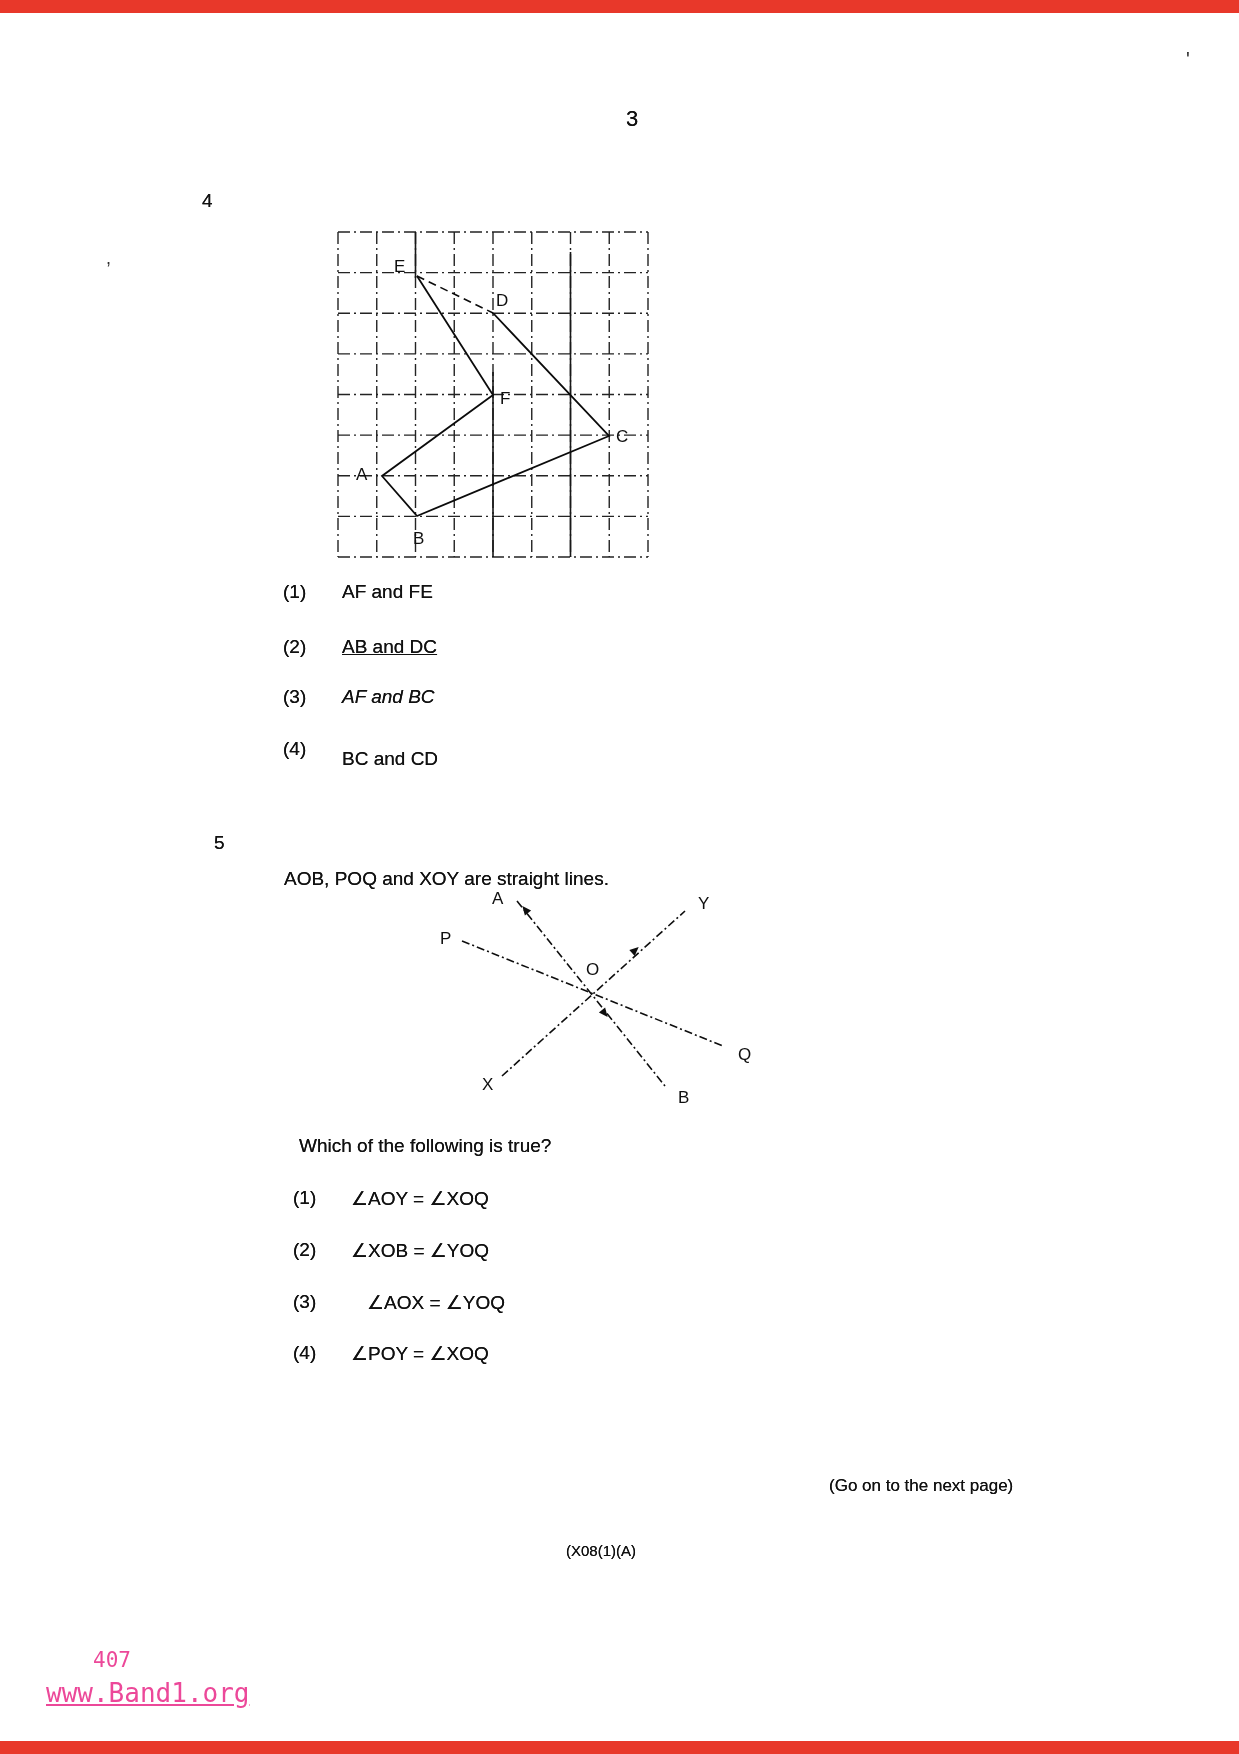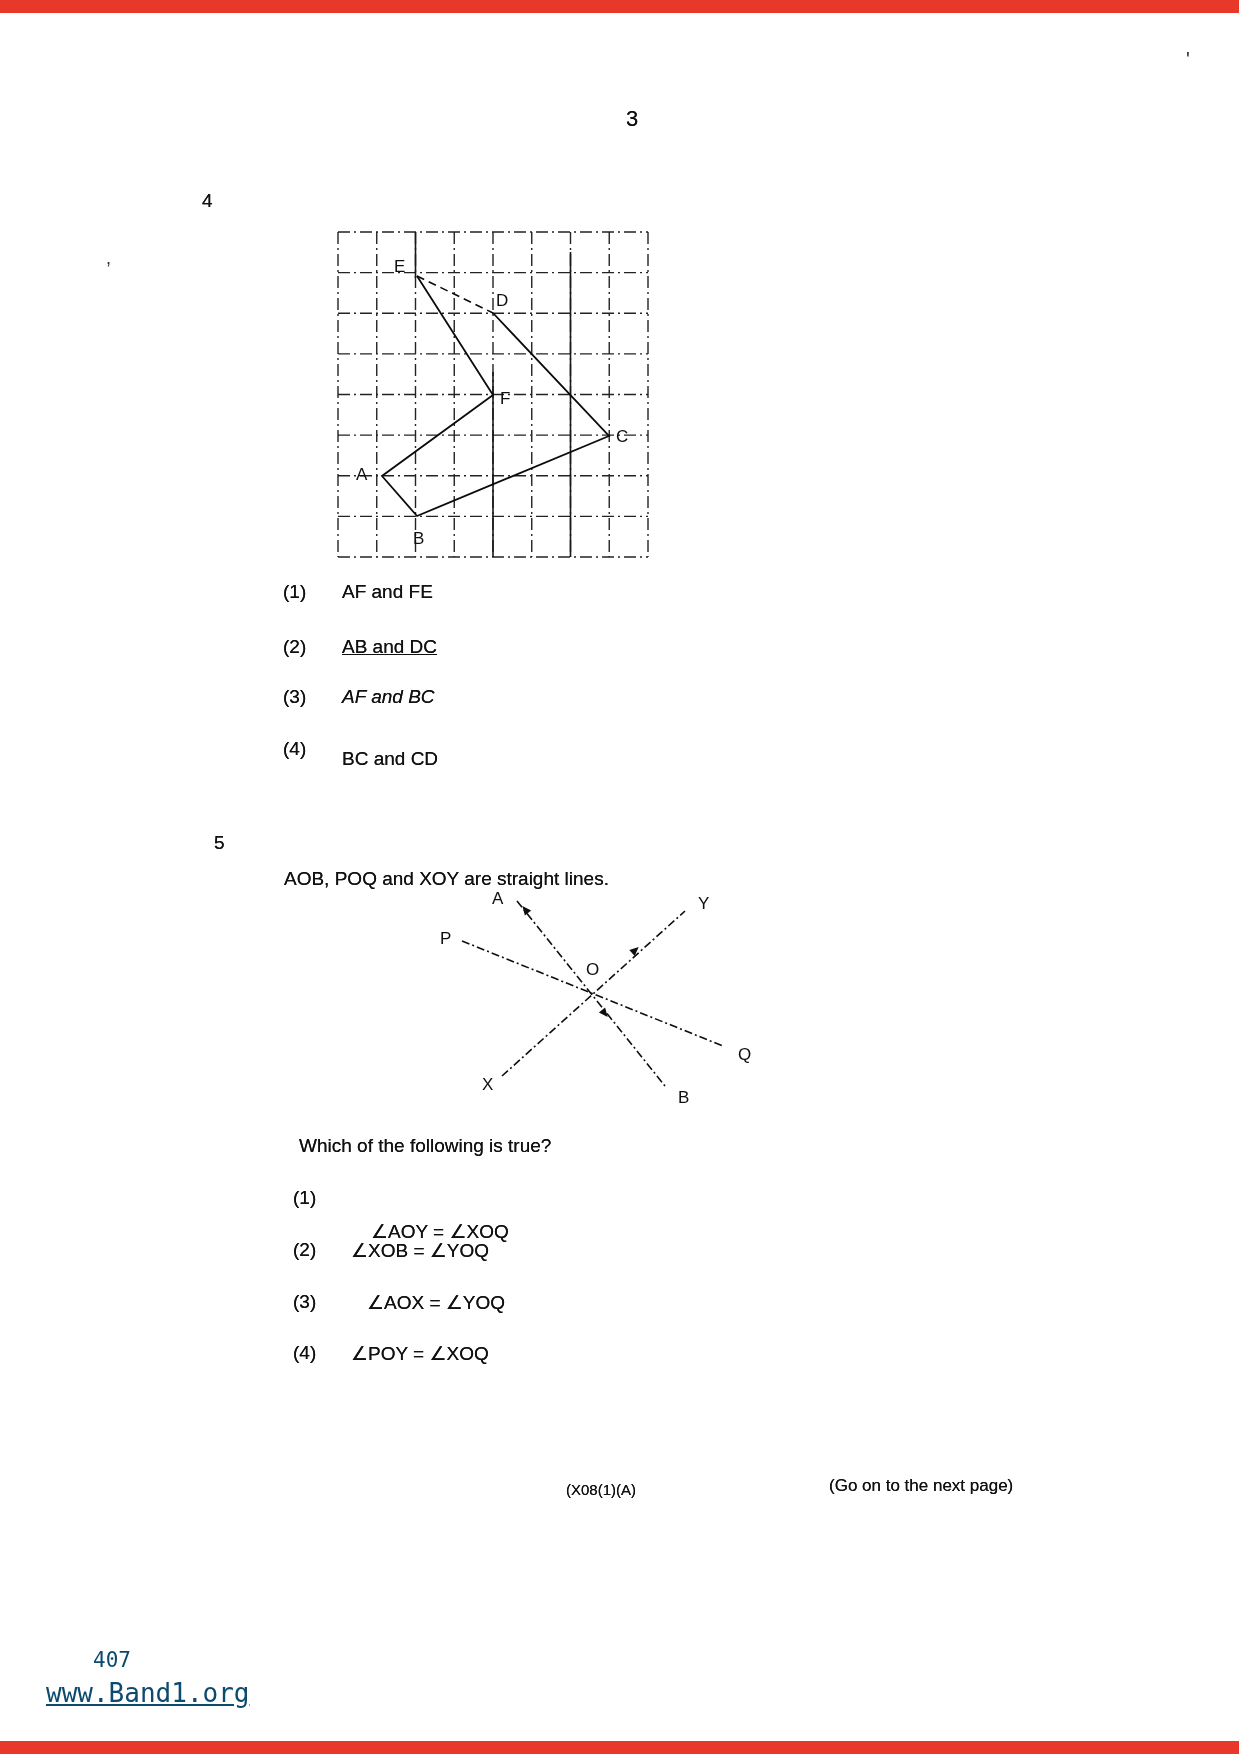--- a/index.html
+++ b/index.html
@@ -11,21 +11,21 @@
   .abs{position:absolute;}
   .scan{position:absolute;inset:0;filter:blur(0.3px) contrast(1.05);}
   .strip{position:absolute;left:0;width:1239px;height:13px;background:#e8382a;}
   .ink{color:#161616;text-shadow:0 0 0.4px #222;}
   .qnum{font-size:19px;}
   .qtext{font-size:19px;white-space:nowrap;}
   .opt-label{position:absolute;font-size:19px;}
   .opt-text{position:absolute;font-size:19px;white-space:nowrap;}
   .figure-label{font-family:"Liberation Sans","DejaVu Sans",sans-serif;font-size:17px;fill:#141414;}
   .mark{font-size:16px;color:#333;}
-  .mono{font-family:"DejaVu Sans Mono","Liberation Mono",monospace;color:#0c4a6e;}
+  .mono{font-family:"DejaVu Sans Mono","Liberation Mono",monospace;color:#ec4899;}
   svg{overflow:visible;}
   .gridline{stroke:#272727;stroke-width:1.4;stroke-dasharray:12 4 2 4;}
   .gridsolid{stroke:#1d1d1d;stroke-width:1.6;}
   .shape{stroke:#111;stroke-width:1.8;fill:none;}
   .shape-dashed{stroke:#111;stroke-width:1.6;fill:none;stroke-dasharray:8 5;}
   .ray{stroke:#131313;stroke-width:1.6;fill:none;stroke-dasharray:8 3 2 3;}
   .tick{fill:#131313;}
 </style>
 </head>
 <body>
@@ -105,30 +105,30 @@
     <text class="figure-label" x="156" y="97">O</text>
     <text class="figure-label" x="308" y="182">Q</text>
     <text class="figure-label" x="52" y="212">X</text>
     <text class="figure-label" x="248" y="225">B</text>
   </svg>
 
   <div class="abs ink qtext" style="left:299px;top:1135px;">Which of the following is true?</div>
 
   <div>
     <span class="opt-label ink" style="left:293px;top:1187px;">(1)</span>
-    <span class="opt-text ink" style="left:351px;top:1220px;margin-left:20px;">∠AOY = ∠XOQ</span>
+    <span class="opt-text ink" style="left:351px;top:1187px;">∠AOY = ∠XOQ</span>
     <span class="opt-label ink" style="left:293px;top:1239px;">(2)</span>
     <span class="opt-text ink" style="left:351px;top:1239px;">∠XOB = ∠YOQ</span>
     <span class="opt-label ink" style="left:293px;top:1291px;">(3)</span>
     <span class="opt-text ink" style="left:351px;top:1291px;margin-left:16px;">∠AOX = ∠YOQ</span>
     <span class="opt-label ink" style="left:293px;top:1342px;">(4)</span>
     <span class="opt-text ink" style="left:351px;top:1342px;">∠POY = ∠XOQ</span>
   </div>
 
-  <div class="abs ink" style="left:566px;top:1481px;font-size:15px;">(X08(1)(A)</div>
+  <div class="abs ink" style="left:566px;top:1542px;font-size:15px;">(X08(1)(A)</div>
   <div class="abs ink" style="left:829px;top:1476px;font-size:17px;">(Go on to the next page)</div>
 </div>
 
 <div class="abs mono" style="left:93px;top:1648px;font-size:21px;">407</div>
 <div class="abs mono" style="left:46px;top:1678px;font-size:26px;text-decoration:underline;">www.Band1.org</div>
 
 <div class="strip" style="top:0;"></div>
 <div class="strip" style="top:1741px;"></div>
 
 </body></html>

